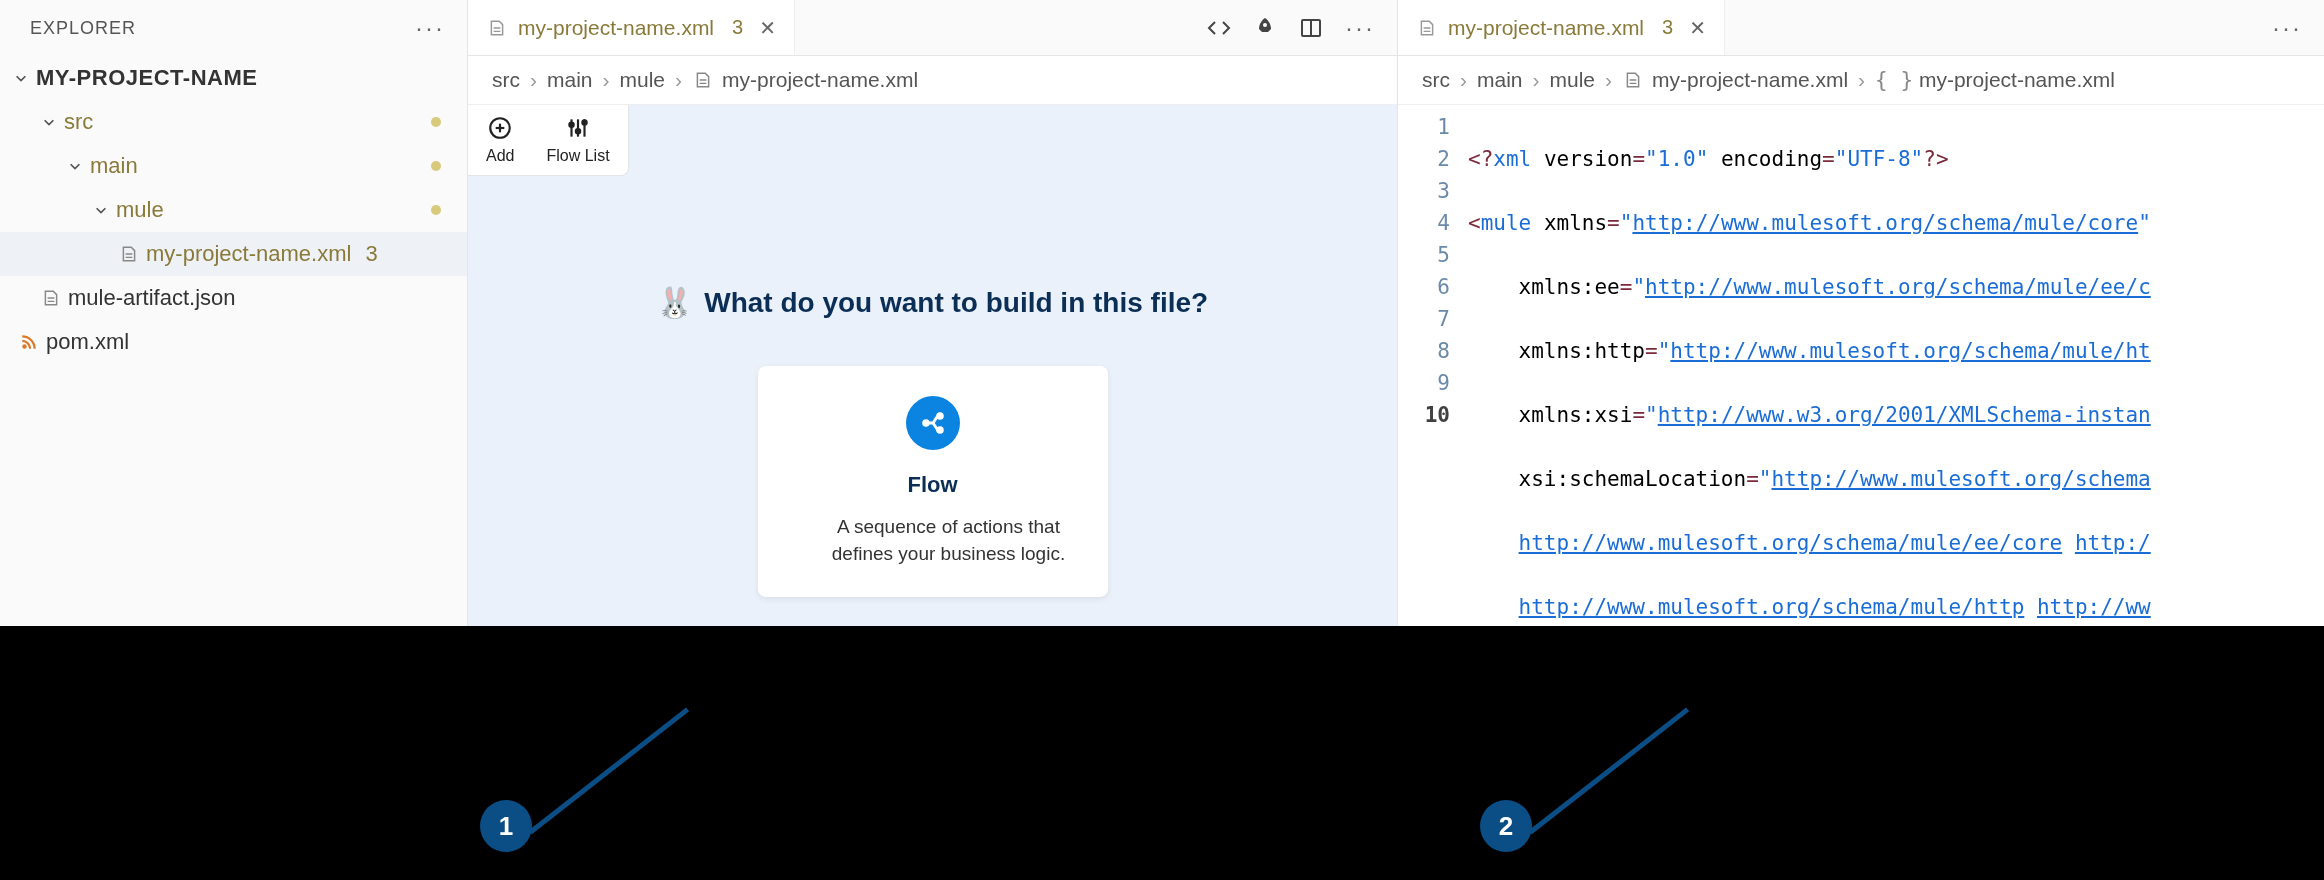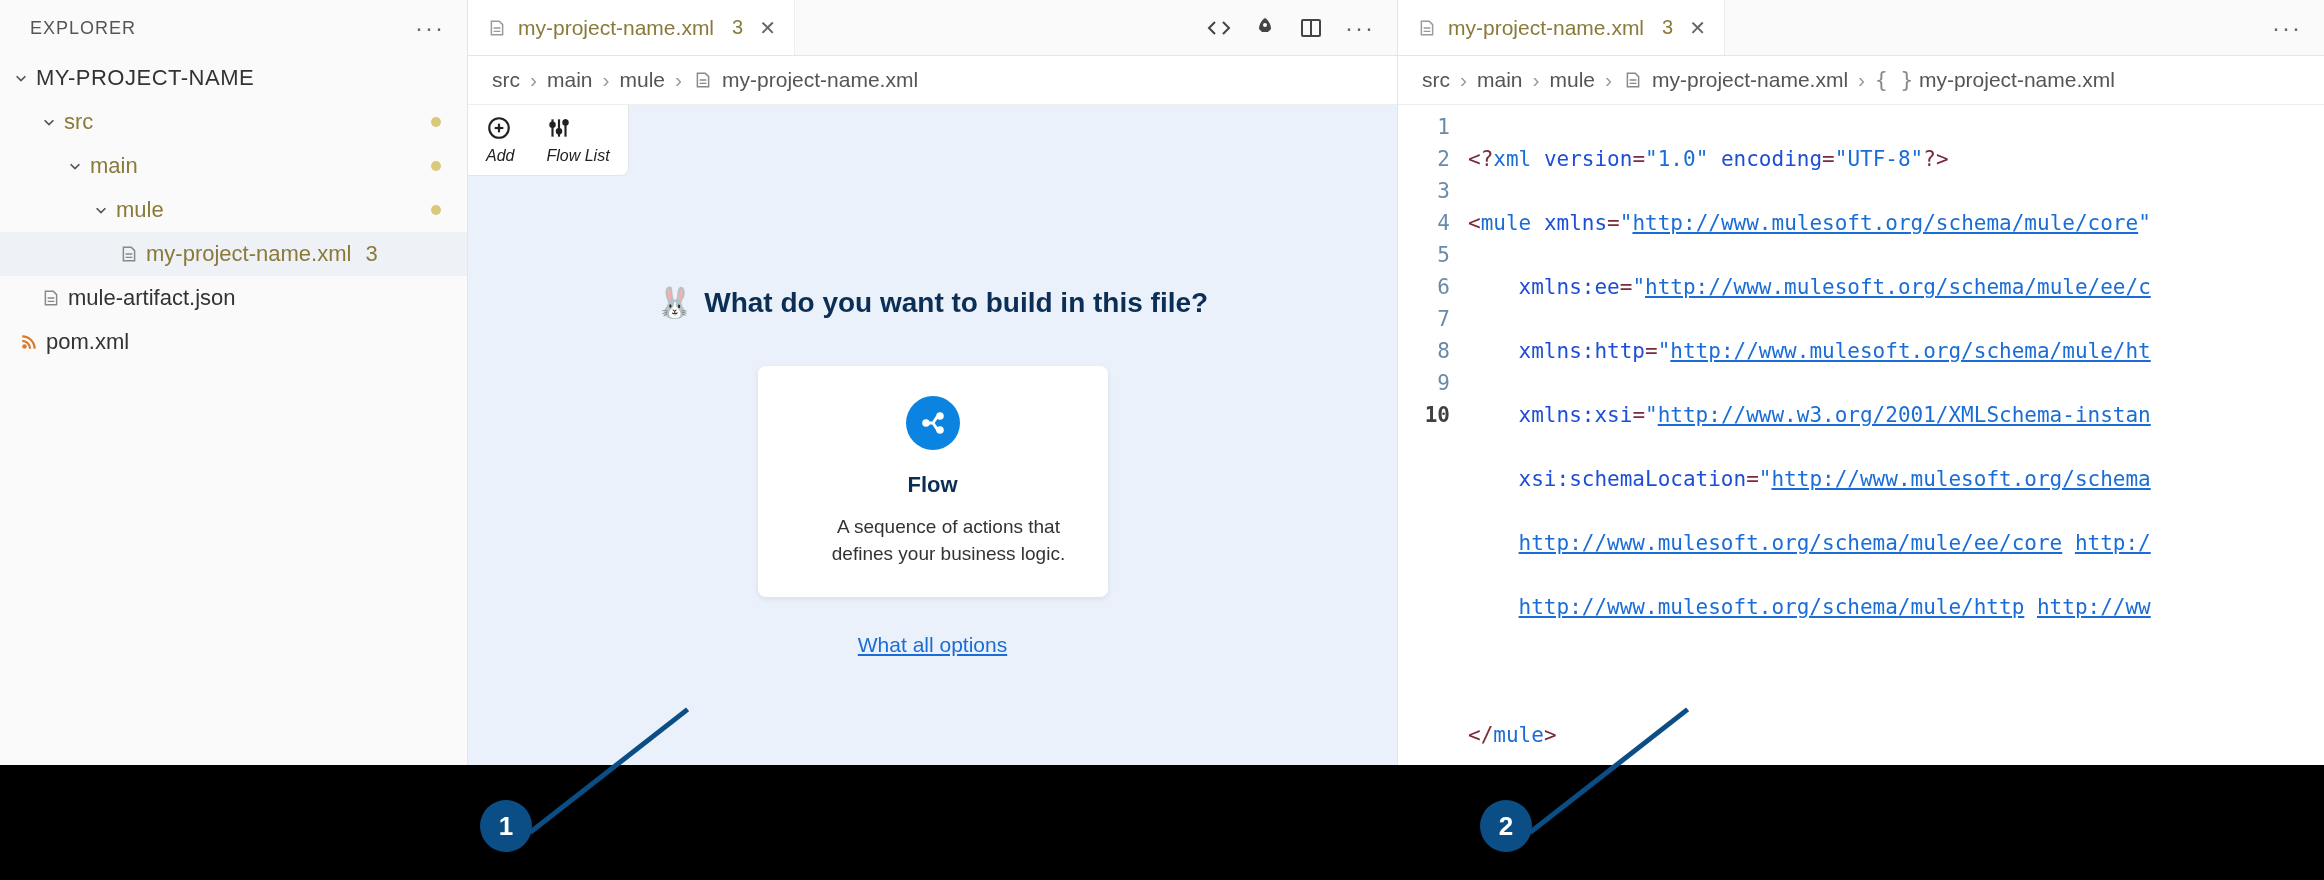--- a/index.html
+++ b/index.html
@@ -9,21 +9,21 @@
     width: 2324px;
     height: 880px;
     overflow: hidden;
     position: relative;
     font-size: 20px;
     color: #333;
   }
   .app {
     display: flex;
     width: 100%;
-    height: 765px;
+    height: 626px;
     background: #fff;
   }
   
   .explorer {
     width: 468px;
     background: #fafafa;
     border-right: 1px solid #e5e5e5;
     display: flex;
     flex-direction: column;
   }
@@ -38,21 +38,21 @@
   }
   .more-dots { color:#666; font-size:24px; letter-spacing:2px; cursor:pointer;}
   .tree { font-size: 22px; }
   .tree-row {
     display:flex; align-items:center;
     padding: 6px 12px 6px 18px;
     gap:6px;
     cursor:pointer;
     height:44px;
   }
-  .tree-row.bold { font-weight:400; letter-spacing:0.5px;padding-left:12px;}
+  .tree-row.bold { font-weight:700; letter-spacing:0.5px;padding-left:12px;}
   .tree-row.mod { color:#8a7a3a; }
   .tree-row.selected { background:#eef1f5; }
   .chev { width:18px; display:inline-flex; justify-content:center; color:#555;}
   .chev svg { width:14px; height:14px; }
   .file-icon { width:22px; display:inline-flex; justify-content:center; color:#888; }
   .file-icon svg { width:18px; height:18px; }
   .badge-num { color:#8a7a3a; margin-left:8px; font-weight:500;}
   .mod-dot { width:10px;height:10px;border-radius:50%;background:#d9c97a; margin-left:auto; margin-right:14px;}
   .rss-icon { color:#d97a2a; }
 
@@ -106,21 +106,21 @@
   .canvas-toolbar {
     position:absolute; top:0; left:0;
     background:#fff;
     border:1px solid #e2e4e8;
     border-top:none; border-left:none;
     border-bottom-right-radius:8px;
     display:flex;
     padding:10px 18px;
     gap:32px;
   }
-  .tool { display:flex; flex-direction:column; gap:6px; cursor:pointer; font-size:16px; color:#222;font-style:italic;}
+  .tool { display:flex; flex-direction:column; align-items:center; gap:6px; cursor:pointer; font-size:16px; color:#222;}
   .tool svg { width:26px; height:26px; }
   .hero {
     position:absolute;
     top:180px; left:0; right:0;
     display:flex; flex-direction:column; align-items:center;
   }
   .hero-title {
     font-size:28px; font-weight:700; color:#0b2e55;
     display:flex; align-items:center; gap:10px;
   }
@@ -171,21 +171,21 @@
   .gutter .ln { height:32px; }
   .gutter .ln.current { color:#404040; font-weight:700;}
   .code {
     flex:1;
     overflow:hidden;
     white-space:pre;
   }
   .line { height:32px; }
   .punct { color:#7a2a3a; }
   .tagname { color:#1a6dd6; }
-  .attr { color:#1d4ed8; }
+  .attr { color:#000000; }
   .string { color:#1a6dd6; }
   .url { color:#1a6dd6; text-decoration:underline;}
 
   
   .callout {
     position:absolute;
     width:52px;height:52px;border-radius:50%;
     background:#0b4d85;
     color:#fff; font-weight:700; font-size:26px;
     display:flex;align-items:center;justify-content:center;

